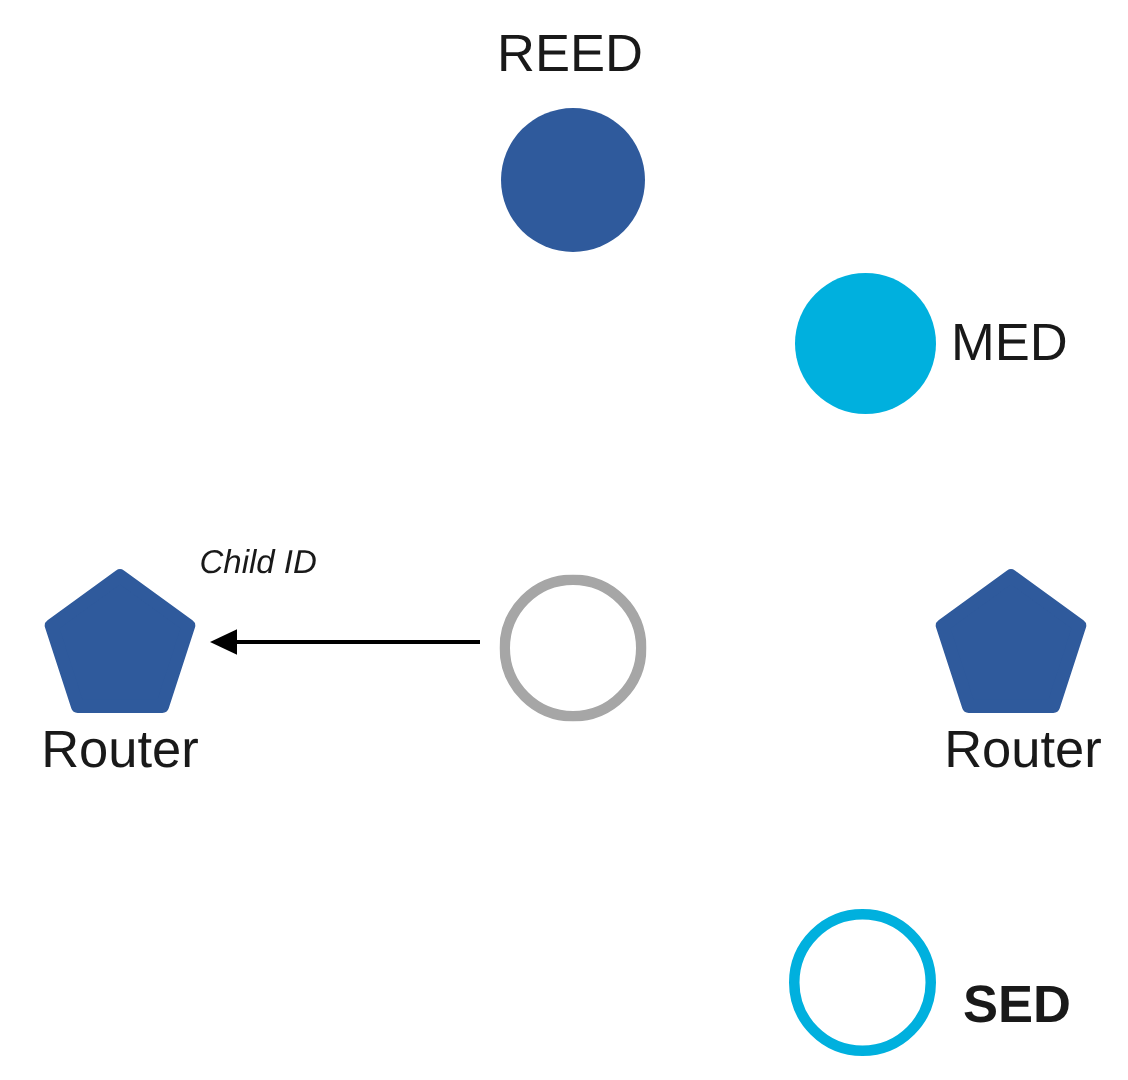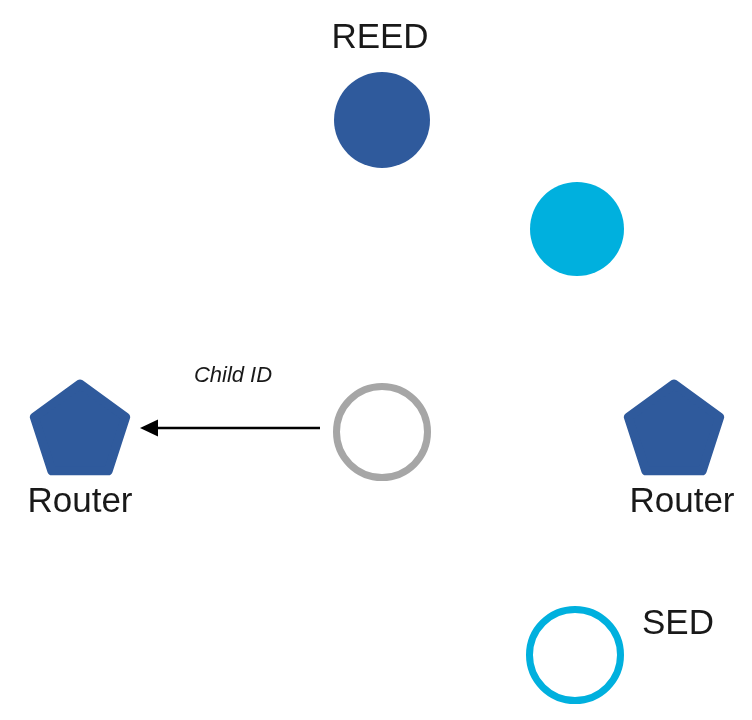--- a/index.html
+++ b/index.html
@@ -25,41 +25,42 @@
   }
   .centered {
     width: 200px;
     text-align: center;
   }
   .annotation {
     position: absolute;
     left: 133px;
     top: 361px;
     width: 200px;
-    text-align: center;
+    text-align: left;
     color: #191919;
     font-size: 22px;
     line-height: 28px;
     font-style: italic;
   }
   svg { display: block; }
 </style>
 </head>
 <body>
 
 <div class="canvas">
 
   <div class="node-label centered" style="left:280px; top:18px;">REED</div>
   <svg class="abs" style="left:334px; top:72px;" width="96" height="96" viewBox="0 0 96 96">
     <circle cx="48" cy="48" r="48" fill="#2F5A9C"></circle>
   </svg>
 
   <svg class="abs" style="left:530px; top:182px;" width="94" height="94" viewBox="0 0 94 94">
     <circle cx="47" cy="47" r="47" fill="#00B0DE"></circle>
   </svg>
+  <div class="node-label" style="left:634px; top:211px;">MED</div>
 
   <svg class="abs" style="left:28px; top:379px;" width="104" height="98" viewBox="0 0 104 98">
     <polygon points="52,5 97.65,38.17 80.21,91.83 23.79,91.83 6.35,38.17" stroke-width="9" stroke-linejoin="round" fill="#2F5A9C" stroke="#2F5A9C"></polygon>
   </svg>
   <div class="node-label centered" style="left:-20px; top:482px;">Router</div>
 
   <div class="annotation">
     <div>Child ID</div>
   </div>
 
@@ -73,15 +74,15 @@
   </svg>
 
   <svg class="abs" style="left:622px; top:379px;" width="104" height="98" viewBox="0 0 104 98">
     <polygon points="52,5 97.65,38.17 80.21,91.83 23.79,91.83 6.35,38.17" stroke-width="9" stroke-linejoin="round" fill="#2F5A9C" stroke="#2F5A9C"></polygon>
   </svg>
   <div class="node-label centered" style="left:582px; top:482px;">Router</div>
 
   <svg class="abs" style="left:526px; top:606px;" width="98" height="98" viewBox="0 0 98 98">
     <circle cx="49" cy="49" r="45.5" stroke-width="7" stroke="#00B0DE" fill="#FFFFFF"></circle>
   </svg>
-  <div class="node-label" style="left:642px; top:604px;">SED</div>
+  <div class="node-label" style="left:642px; top:652px;font-weight:bold;">SED</div>
 
 </div>
 
 </body></html>

